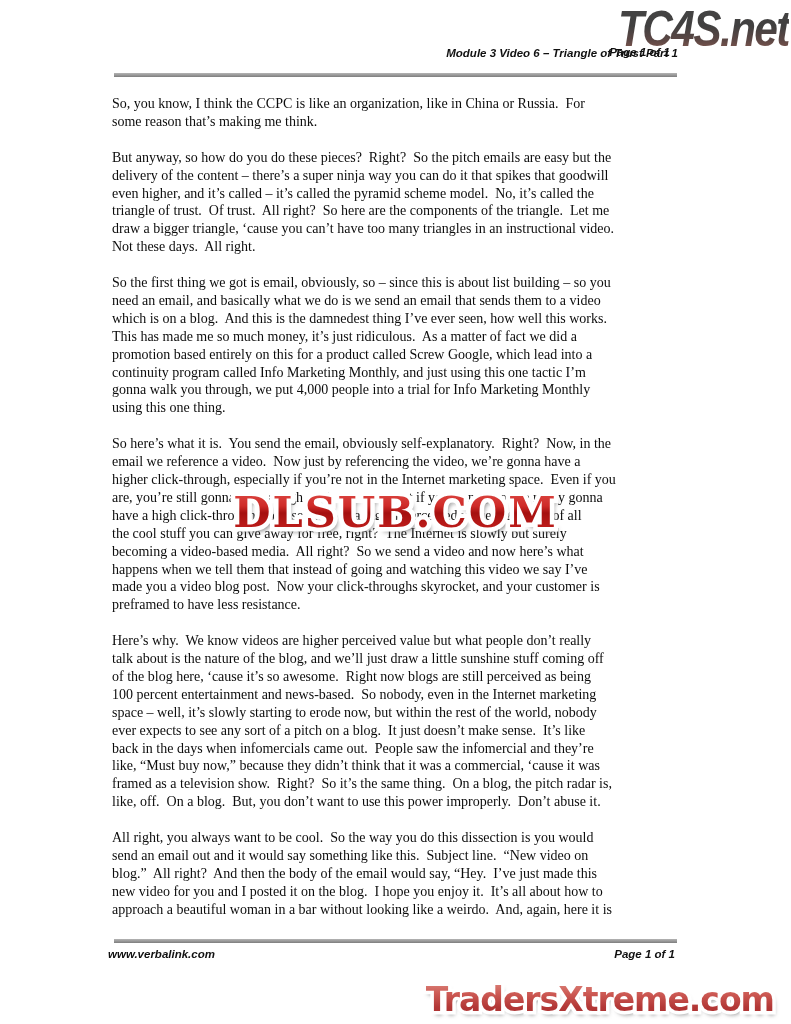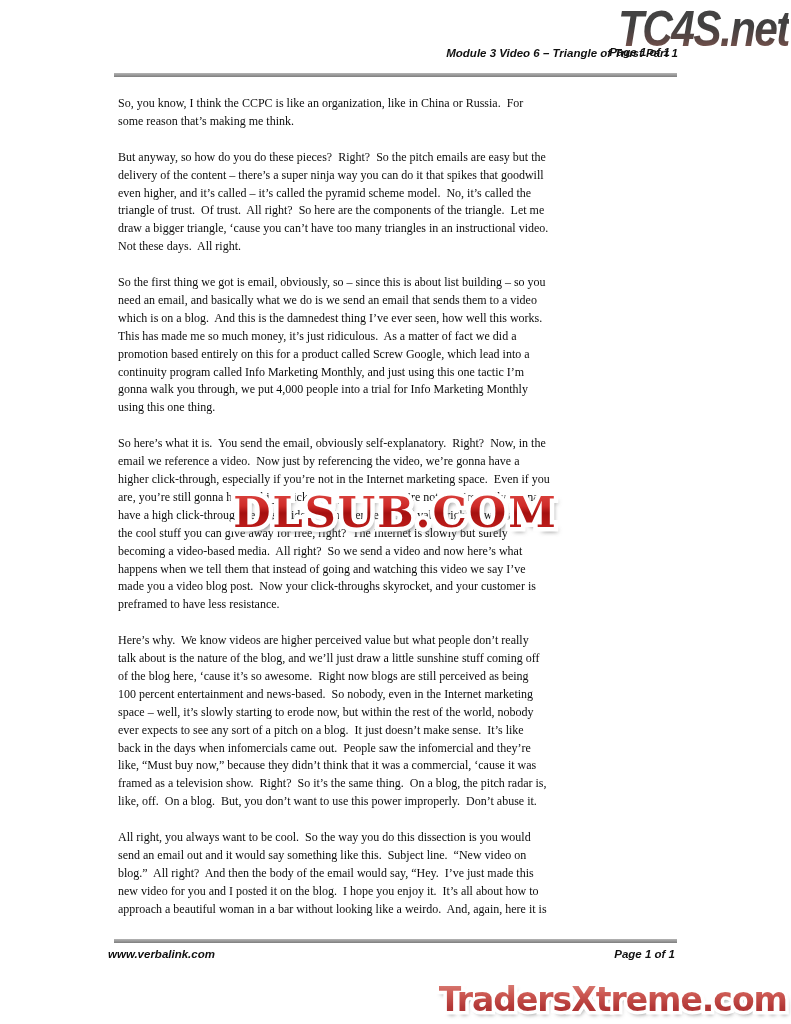--- a/index.html
+++ b/index.html
@@ -39,22 +39,22 @@
   }
   .rule{
     position:absolute; left:114px; width:563px; height:4px;
     background:linear-gradient(180deg,#b4b4b4 0%,#9a9a9a 50%,#7d7d7d 100%);
   }
   .rule-top{top:73px;}
   .rule-bottom{top:939px;}
 
   
   .body-text{
-    position:absolute; top:95px; left:118px; width:600px;
-    font-size:12px; line-height:17.9px; color:#0c0c0c;
+    position:absolute; top:95px; left:112px; width:600px;
+    font-size:14px; line-height:17.9px; color:#0c0c0c;
   }
   .body-text p{
     margin:0 0 17.9px 0;
     white-space:pre-wrap;
   }
 
   
   .watermark{
     position:absolute; top:487px; left:50%;
     transform:translateX(-50%);
@@ -83,21 +83,21 @@
     position:absolute; top:948px; left:108px;
     font:italic 700 11.5px "Liberation Sans", sans-serif; color:#111;
   }
   .ftr-right{
     position:absolute; top:948px; right:116px;
     font:italic 700 11.5px "Liberation Sans", sans-serif; color:#111;
   }
 
   
   .traders-logo{
-    position:absolute; top:980px; right:4px;
+    position:absolute; top:980px; right:17px;
     font-family:"DejaVu Sans", sans-serif;
     font-weight:700; font-size:33px;
     letter-spacing:-1px; white-space:nowrap;
     z-index:5;
   }
   .traders-logo::before{
     content:attr(data-text);
     position:absolute; left:0; top:0;
     -webkit-text-stroke:7px #ffffff;
     color:#fff;

